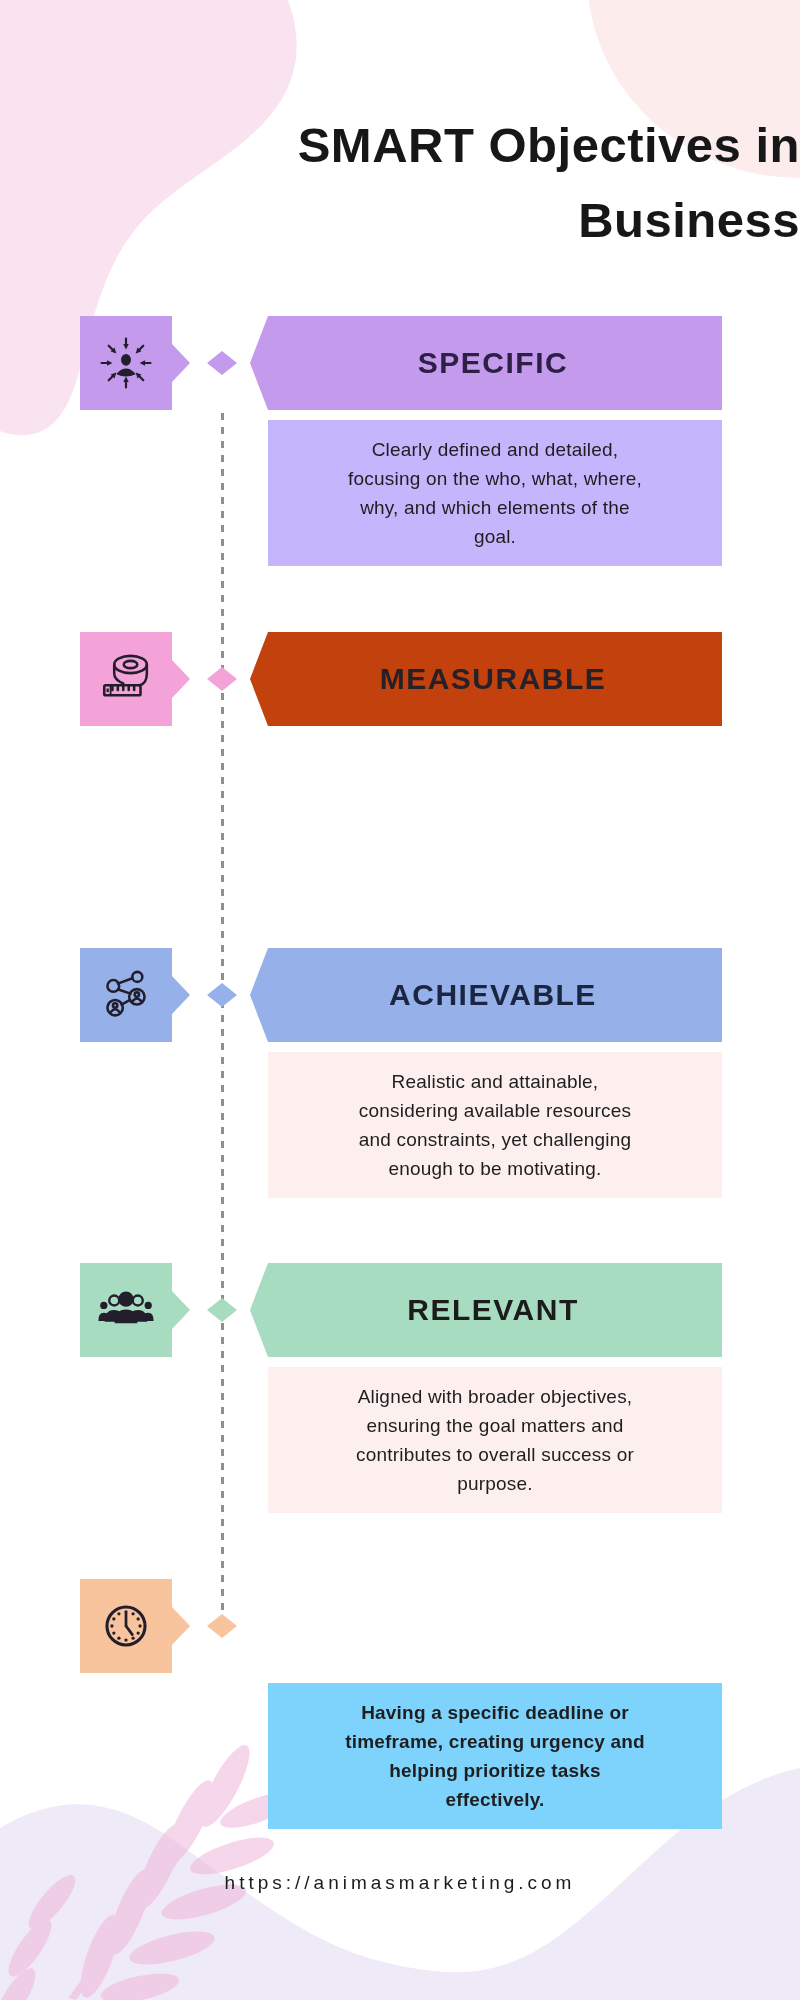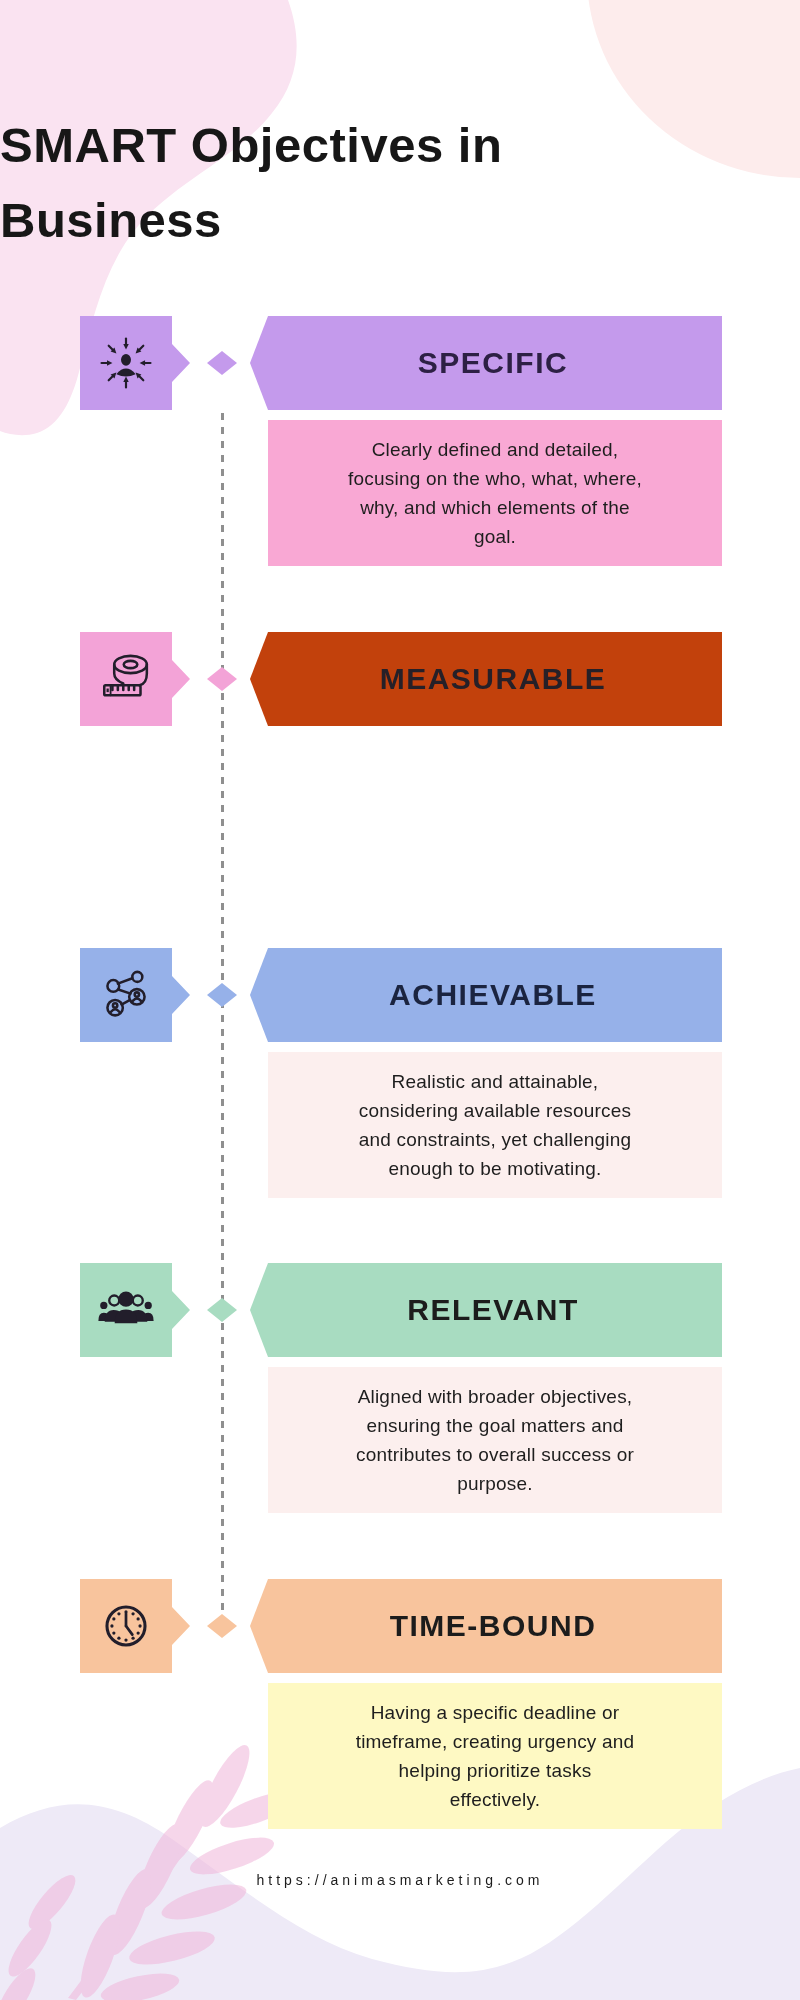--- a/index.html
+++ b/index.html
@@ -6,21 +6,21 @@
   body{
     width:800px;height:2000px;position:relative;overflow:hidden;
     background:#ffffff;
     font-family:"Liberation Sans", sans-serif;
   }
   #decor{position:absolute;left:0;top:0;z-index:0;}
   .content{position:absolute;left:0;top:0;width:800px;height:2000px;z-index:1;}
 
   .page-title{
     position:absolute;top:108px;left:0;width:800px;
-    text-align:left;font-size:49px;font-weight:800;line-height:75px;
+    text-align:right;font-size:49px;font-weight:800;line-height:75px;
     letter-spacing:0.5px;white-space:pre-line;margin:0;
   }
 
   .connector{
     position:absolute;left:221px;top:413px;width:2.5px;height:1215px;
     background:repeating-linear-gradient(to bottom,#8f8f8f 0 7px,transparent 7px 14px);
   }
 
   .row{position:absolute;left:0;width:800px;height:370px;}
 
@@ -51,21 +51,21 @@
     position:absolute;left:268px;top:104px;width:454px;height:146px;
     display:flex;align-items:center;justify-content:center;text-align:center;
   }
   .desc p{
     margin:0;font-size:19px;line-height:29px;white-space:pre-line;
     letter-spacing:0.2px;
   }
 
   .footer-url{
     position:absolute;top:1872px;left:0;width:800px;text-align:center;
-    font-size:14px;letter-spacing:4px;font-weight:500;
+    font-size:19px;letter-spacing:4px;font-weight:500;
   }
 </style>
 </head>
 <body>
 
 <svg id="decor" width="800" height="2000" viewBox="0 0 800 2000">
   <path d="M0,0 L288,0 C303,42 299,80 272,113 C234,161 174,181 134,231 C104,269 92,321 80,368 C72,401 59,426 37,433 C24,437 10,435 0,431 Z" style="fill: rgb(250, 227, 241);"></path>
   <ellipse cx="800" cy="-25" rx="213" ry="203" style="fill: rgb(253, 236, 236);"></ellipse>
   <path d="M0,1828 C60,1793 112,1797 172,1839 C242,1888 302,1939 372,1959 C432,1975 472,1977 512,1962 C562,1944 612,1890 666,1842 C712,1802 756,1777 800,1768 L800,2000 L0,2000 Z" style="fill: rgb(238, 234, 247);"></path>
   <g opacity="0.55" style="fill: rgb(240, 182, 218);">
@@ -131,21 +131,21 @@
           </g>
         </g>
         <ellipse cx="32" cy="28.5" rx="5.5" ry="6.5" fill="currentColor"></ellipse>
         <path d="M21.5,44 q10.5,-12 21,0 l0,0.5 q-10.5,5 -21,0 z" fill="currentColor"></path>
       </svg>
     </div>
     <div class="diamond" style="background-color: rgb(196, 154, 236);"></div>
     <div class="banner" style="background-color: rgb(196, 154, 236); align-items: center;">
       <h2 style="color: rgb(45, 32, 68);">SPECIFIC</h2>
     </div>
-    <div class="desc" style="background-color: #f9a8d4;">
+    <div class="desc" style="background-color: #c4b5fd;">
       <p style="color: rgb(30, 30, 30);">Clearly defined and detailed,
 focusing on the who, what, where,
 why, and which elements of the
 goal.</p>
     </div>
   </section>
 
   <section class="row" style="top:632px">
     <div class="icon-box" style="background-color: rgb(243, 163, 215);">
       <svg width="58" height="58" viewBox="0 0 64 64" style="color: rgb(34, 30, 43);">
@@ -248,24 +248,21 @@
               <circle cx="16.5" cy="32" r="1.8"></circle>
             <circle cx="18.6" cy="24.2" r="1.8"></circle>
               <circle cx="24.2" cy="18.6" r="1.8"></circle>
           </g>
           <line x1="32" y1="32" x2="32" y2="18.5" stroke-width="3"></line>
           <line x1="32" y1="32" x2="39" y2="41.5" stroke-width="3"></line>
         </g>
       </svg>
     </div>
     <div class="diamond" style="background-color: rgb(248, 196, 157);"></div>
-    <div class="banner" style="background-color: rgb(248, 196, 157);">
-      <h2 style="color: rgb(28, 28, 28);">TIME-BOUND</h2>
-    </div>
-    <div class="desc" style="background-color: #fef9c3;">
+    <div class="desc" style="background-color: #7dd3fc; font-weight: bold;">
       <p style="color: rgb(30, 30, 30);">Having a specific deadline or
 timeframe, creating urgency and
 helping prioritize tasks
 effectively.</p>
     </div>
   </section>
 
   <div class="footer-url" style="color: rgb(28, 28, 28);">https://animasmarketing.com</div>
 
 </div>

